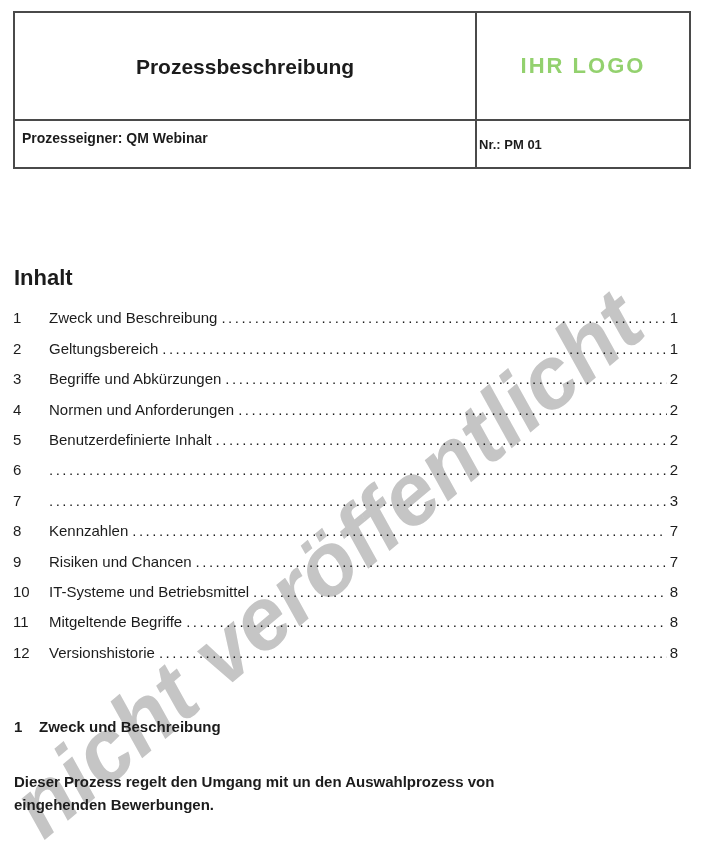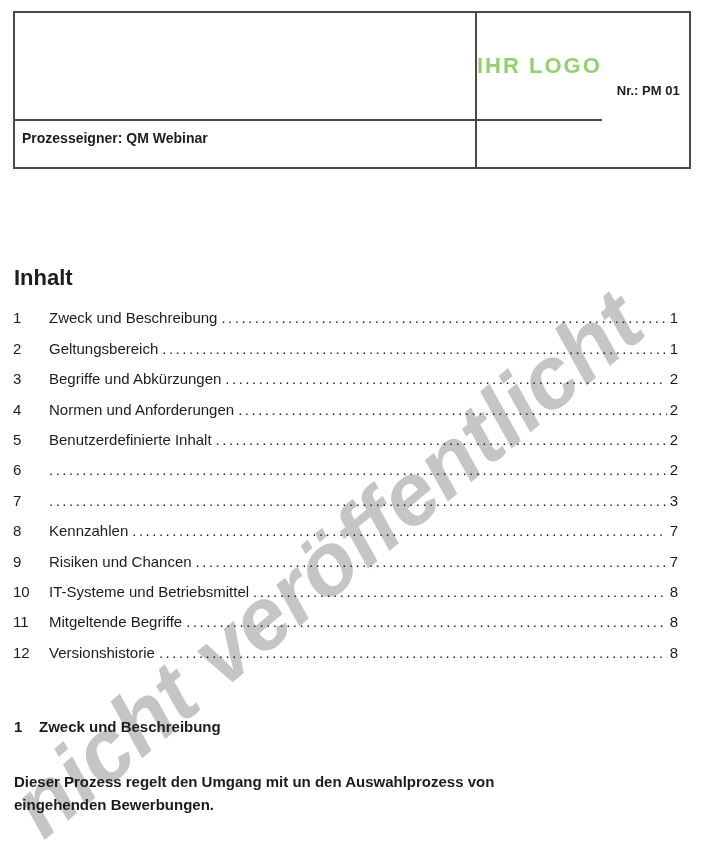--- a/index.html
+++ b/index.html
@@ -45,31 +45,31 @@
     display: flex; flex-direction: column;
     align-items: center; justify-content: center;
     text-align: center;
   }
   .title-line { font-size: 21px; font-weight: bold; line-height: 27px; }
   .owner-cell {
     flex: 1;
     padding: 9px 0 0 7px;
     font-size: 14px; font-weight: bold;
   }
-  .ht-right { flex: 1; display: flex; flex-direction: row; }
+  .ht-right { flex: 1; display: flex; flex-direction: column; }
   .logo-cell {
     height: 106px;
     border-bottom: 2px solid #4a4a4a;
     display: flex; align-items: center; justify-content: center;
   }
   .logo-text { font-size: 22px; font-weight: bold; letter-spacing: 2px; }
   .meta-row {
     flex: 1;
     display: flex; align-items: center;
-    padding-left: 15px;
+    padding-left: 2px;
     font-size: 13px; font-weight: bold;
     border-bottom: 2px solid #4a4a4a;
   }
   .meta-row:last-child { border-bottom: none; }
 
   
   .toc-heading {
     position: absolute; left: 14px; top: 265px;
     font-size: 22px; font-weight: bold;
   }
@@ -115,20 +115,21 @@
 </head>
 <body>
 
 <div class="watermark" style="color: rgb(197, 197, 197);">nicht veröffentlicht</div>
 
 <div class="content">
 
   <div class="header-table">
     <div class="ht-left">
       <div class="title-cell">
+        <div class="title-line">Prozessbeschreibung</div>
       </div>
       <div class="owner-cell">Prozesseigner: QM Webinar</div>
     </div>
     <div class="ht-right">
       <div class="logo-cell">
         <span class="logo-text" style="color: rgb(147, 209, 110);">IHR LOGO</span>
       </div>
       <div class="meta-row">Nr.: PM 01</div>
     </div>
   </div>

